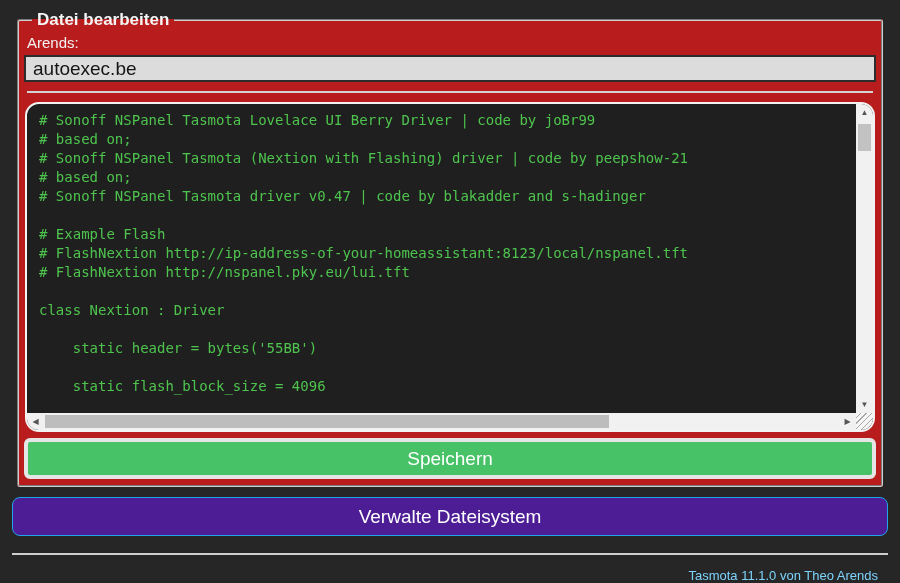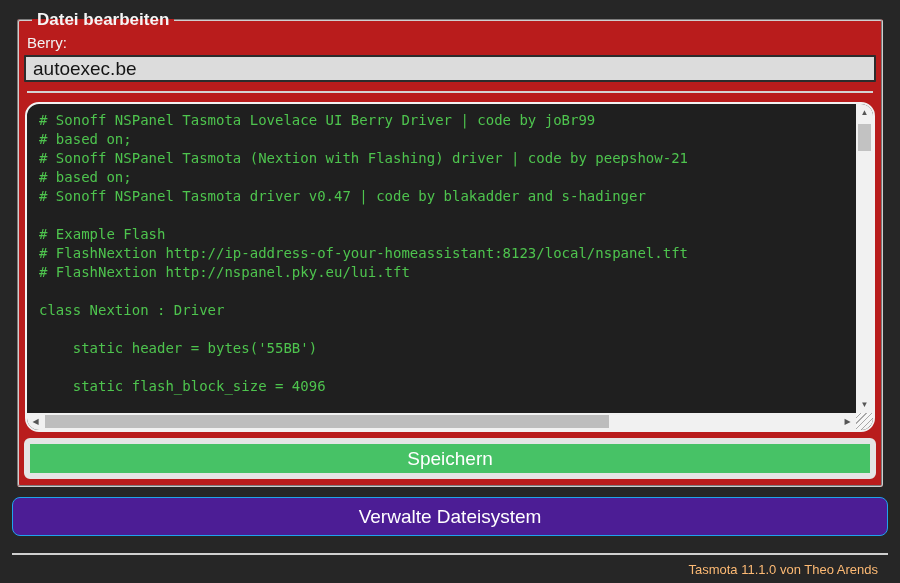--- a/index.html
+++ b/index.html
@@ -123,52 +123,52 @@
     color: #ffffff;
     font-family: "Liberation Sans", sans-serif;
     font-size: 19px;
     text-align: center;
     cursor: pointer;
   }
   button.save-btn {
     height: 41px;
     margin-top: 6px;
     background: #47c266;
-    border: 6px solid #e5e5e5;
+    border: 4px solid #e5e5e5;
     border-radius: 6px;
   }
   button.manage-btn {
     height: 39px;
     margin-top: 10px;
     background: #4c1d95;
     border: 1px solid #1fa3ec;
     border-radius: 8px;
   }
 
   
   hr.footer-rule {
     border: none;
     border-top: 2px solid #cfcfcf;
     margin: 17px 0 0;
   }
   .footer-text {
     text-align: right;
     font-size: 13px;
-    color: #fdba74;
-    margin-top: 7px;
+    color: #7dd3fc;
+    margin-top: 13px;
     padding-right: 10px;
   }
 </style>
 </head>
 <body>
 
 <fieldset class="editor-panel">
   <legend class="panel-legend">Datei bearbeiten</legend>
 
-  <label class="file-label">Berry:</label>
+  <label class="file-label">Arends:</label>
 
   <input class="file-input" type="text" value="autoexec.be" style="">
 
   <hr class="inner-rule">
 
   <div class="editor-box">
     <pre class="code-area"># Sonoff NSPanel Tasmota Lovelace UI Berry Driver | code by joBr99
 # based on;
 # Sonoff NSPanel Tasmota (Nextion with Flashing) driver | code by peepshow-21
 # based on;

